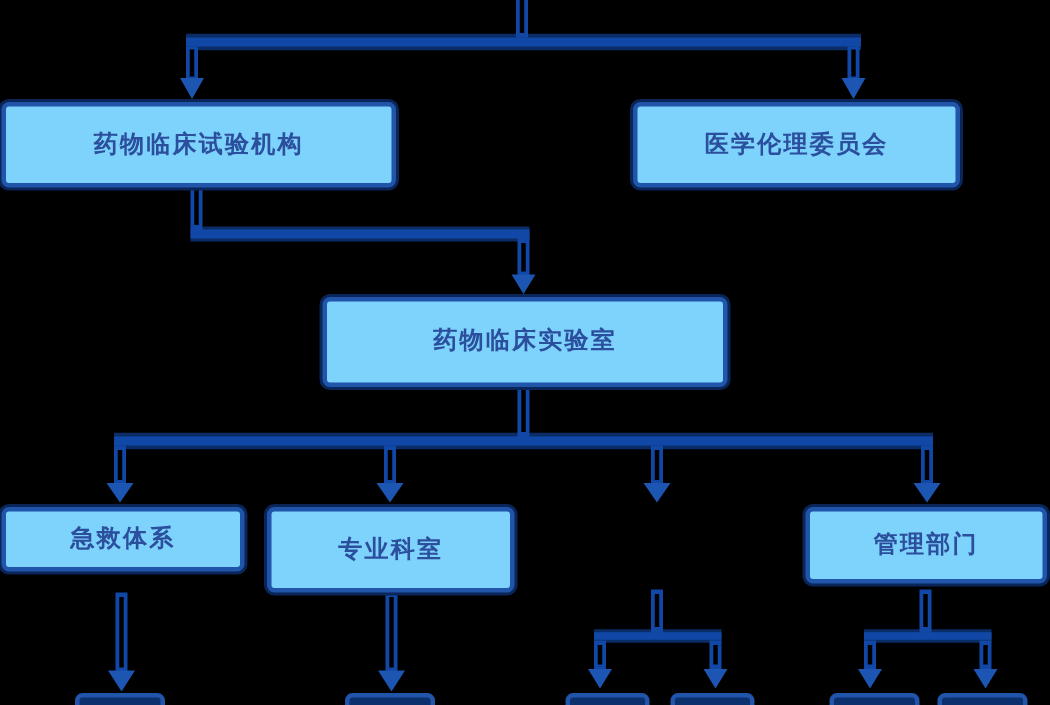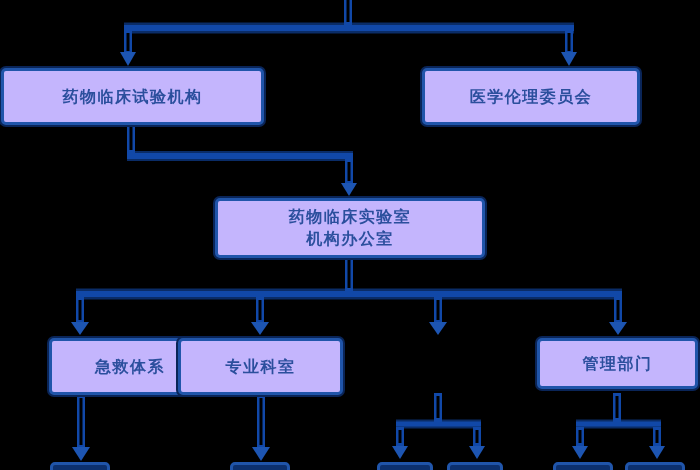--- a/index.html
+++ b/index.html
@@ -3,21 +3,21 @@
 <meta charset="utf-8">
 <style>
   html,body{margin:0;padding:0;background:#000;}
   #stage{
     position:relative;width:700px;height:470px;overflow:hidden;
     background:#000;font-family:"Liberation Sans",sans-serif;
   }
   #connectors{position:absolute;left:0;top:0;}
   .node{
     position:absolute;box-sizing:border-box;
-    background:#c4b5fd;border:3px solid #2055aa;border-radius:5px;
+    background:#7dd3fc;border:3px solid #2055aa;border-radius:5px;
     box-shadow:0 0 0 2px #0a2558;
     display:flex;align-items:center;justify-content:center;
     color:#2b4f9d;font-weight:bold;font-size:16px;letter-spacing:1.5px;
     text-align:center;line-height:1.35;
   }
   .node.two-line{font-size:16px;}
   .stub{
     position:absolute;box-sizing:border-box;height:30px;top:462px;
     background:#0c306e;border:3px solid #2055aa;border-radius:5px;
   }
@@ -103,25 +103,24 @@
   <div class="node" style="left:1px;top:68px;width:263px;height:57px;">
     <span>药物临床试验机构</span>
   </div>
   <div class="node" style="left:422px;top:68px;width:218px;height:57px;">
     <span>医学伦理委员会</span>
   </div>
 
   <div class="node two-line" style="left:215px;top:198px;width:270px;height:60px;">
     <span>
       <span style="display:block">药物临床实验室</span>
-      <span style="display:block">机构办公室</span>
     </span>
   </div>
 
-  <div class="node" style="left:1px;top:338px;width:162px;height:57px;margin-left:48px;">
+  <div class="node" style="left:1px;top:338px;width:162px;height:43px;">
     <span>急救体系</span>
   </div>
   <div class="node" style="left:178px;top:338px;width:165px;height:57px;">
     <span>专业科室</span>
   </div>
   <div class="node" style="left:537px;top:338px;width:161px;height:51px;">
     <span>管理部门</span>
   </div>
 
   <div class="stub" style="left:50px;width:60px;"></div>

